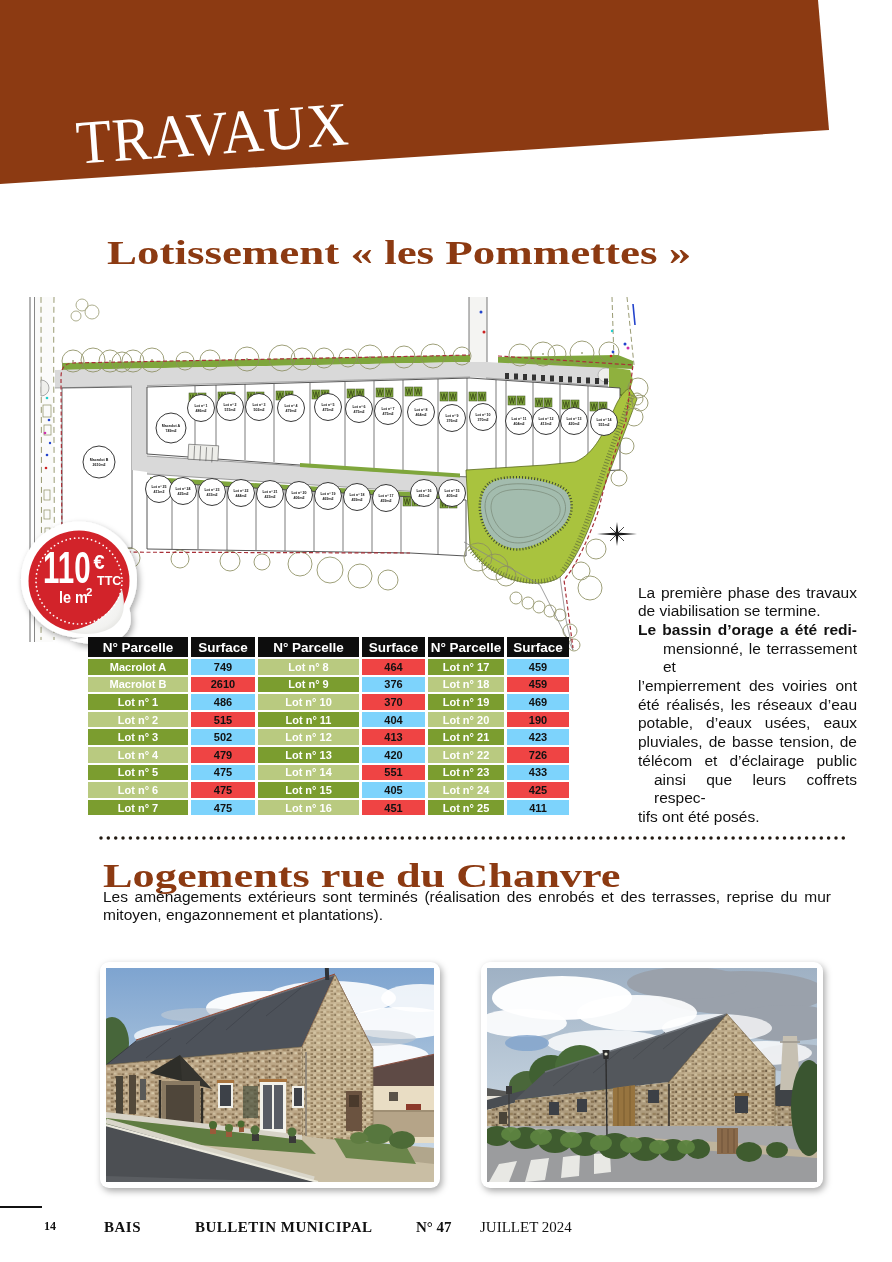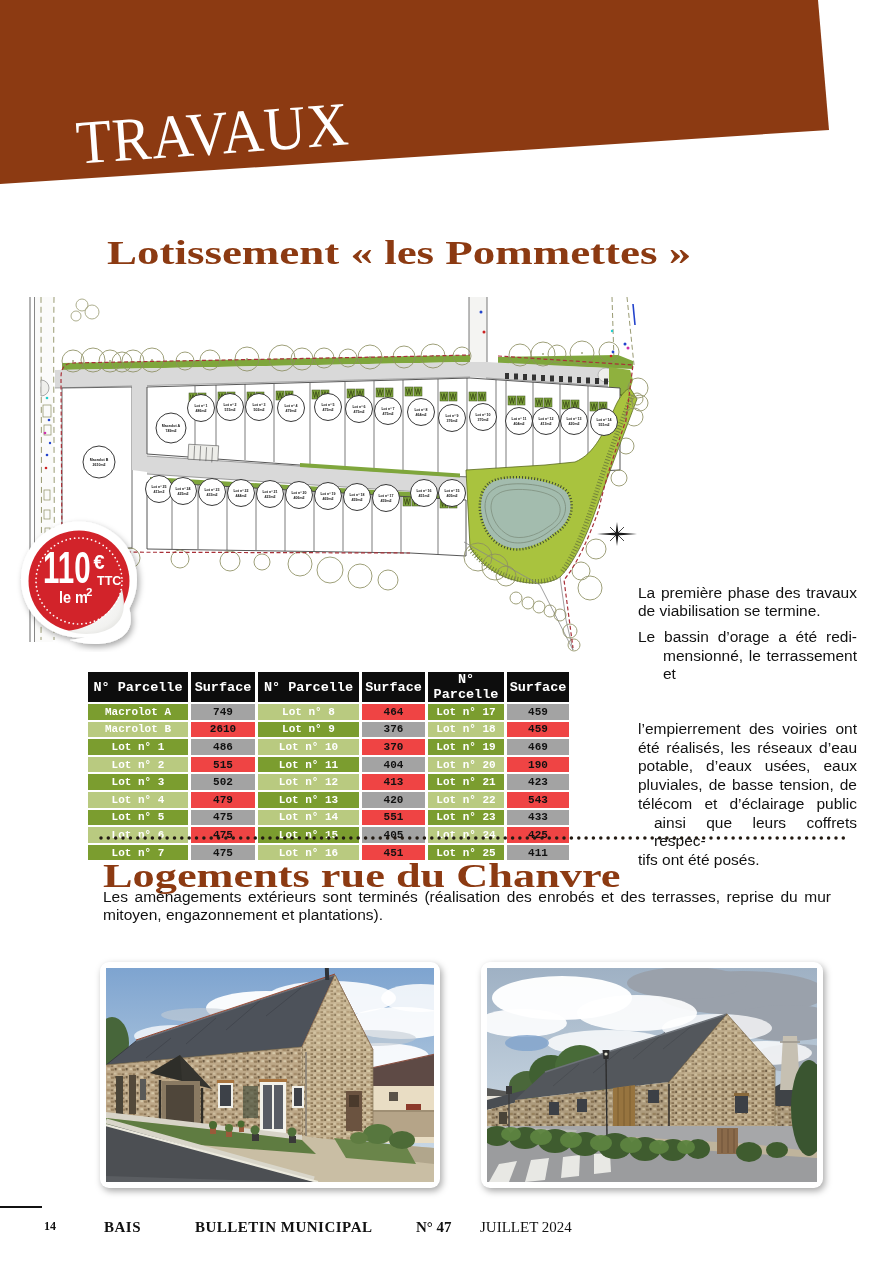--- a/index.html
+++ b/index.html
@@ -6,21 +6,21 @@
   body{width:892px;height:1262px;position:relative;background:#fff;font-family:"Liberation Sans",sans-serif;overflow:hidden;}
   .abs{position:absolute;}
   svg text{font-family:"Liberation Sans",sans-serif;}
   h1,h2{margin:0;font-family:"Liberation Serif",serif;font-weight:bold;color:#8C3A12;}
   #t{border-collapse:separate;border-spacing:3px 2px;font-family:"Liberation Sans",sans-serif;table-layout:fixed;}
   #t td,#t th{padding:0;text-align:center;vertical-align:middle;font-weight:bold;overflow:hidden;}
   #t th{background:#0d0d0d;color:#fff;font-size:13.5px;height:20px;}
   #t td{font-size:11px;height:15.6px;color:#111;}
   #t td.g1{background:#7B9D2F;color:#fff;}
   #t td.g2{background:#B9CA80;color:#fff;}
-  #t td.w{background:#a3a3a3;}
+  #t td.w{background:#7dd3fc;}
   #t td.e{background:#ef4444;}
   #t col.a{width:100px;} #t col.b{width:64px;} #t col.c{width:101px;} #t col.d{width:63px;} #t col.f{width:76px;} #t col.h{width:62px;}
 </style>
 </head>
 <body>
 
 <svg class="abs" style="left:0;top:0;" width="892" height="200" viewBox="0 0 892 200">
   <polygon points="0,0 818,0 829,130 0,184" fill="#8C3A12"></polygon>
 </svg>
 <div class="abs" style="left:74px;top:112px;transform:rotate(-4.1deg) scaleX(0.93);transform-origin:0 0;color:#fff;font-family:'Liberation Serif',serif;font-size:62px;letter-spacing:1px;line-height:1;">TRAVAUX</div>
@@ -449,21 +449,21 @@
   <circle cx="69" cy="69" r="50.5" fill="#D2232A"></circle>
   <path d="M58,119 C86,115 104,99 112,77 C116,95 114,106 104,114 C92,123 72,124 58,119 Z" fill="url(#curlg)"></path>
   <circle cx="69" cy="69" r="43" fill="none" stroke="#ffffff" stroke-width="1.7" stroke-dasharray="0.1,4.2" stroke-linecap="round"></circle>
 </svg>
 <div class="abs" style="left:43px;top:546.3px;color:#fff;font-weight:bold;font-size:44px;line-height:1;transform:scaleX(0.67);transform-origin:0 0;">110</div>
 <div class="abs" style="left:93.5px;top:552.2px;color:#fff;font-weight:bold;font-size:20px;line-height:1;">€</div>
 <div class="abs" style="left:97px;top:574.7px;color:#fff;font-weight:bold;font-size:12.5px;line-height:1;">TTC</div>
 <div class="abs" style="left:59px;top:588.6px;color:#fff;font-weight:bold;font-size:17px;line-height:1;transform:scaleX(0.85);transform-origin:0 0;">le&nbsp;m</div>
 <div class="abs" style="left:86px;top:587px;color:#fff;font-weight:bold;font-size:11.5px;line-height:1;">2</div>
 
-<table id="t" class="abs" style="left:85px;top:670px;font-family:Liberation Mono, monospace;">
+<table id="t" class="abs" style="left:85px;top:635px;">
 <colgroup>
       <col class="a">
       <col class="b">
       <col class="c">
       <col class="d">
       <col class="f">
       <col class="h">
     </colgroup>
 <tbody>
 <tr>
@@ -513,21 +513,21 @@
         <td class="e">413</td>
         <td class="g1">Lot n° 21</td>
         <td class="w">423</td>
       </tr>
 <tr>
         <td class="g2">Lot n° 4</td>
         <td class="e">479</td>
         <td class="g1">Lot n° 13</td>
         <td class="w">420</td>
         <td class="g2">Lot n° 22</td>
-        <td class="e">543</td>
+        <td class="e">726</td>
       </tr>
 <tr>
         <td class="g1">Lot n° 5</td>
         <td class="w">475</td>
         <td class="g2">Lot n° 14</td>
         <td class="e">551</td>
         <td class="g1">Lot n° 23</td>
         <td class="w">433</td>
       </tr>
 <tr>
@@ -545,23 +545,23 @@
         <td class="e">451</td>
         <td class="g1">Lot n° 25</td>
         <td class="w">411</td>
       </tr>
 </tbody>
 </table>
 
 <div class="abs" id="para1" style="left:638px;top:583.5px;width:219px;font-size:15.5px;line-height:18.7px;color:#111;">
 <div style="text-align:justify;text-align-last:justify;">La première phase des travaux</div>
 <div>de viabilisation se termine.</div>
-<div style="margin-top:7px;text-align:justify;text-align-last:justify;">Le bassin d’orage a été redi-</div>
+<div style="text-align:justify;text-align-last:justify;font-weight:bold;">Le bassin d’orage a été redi-</div>
 <div style="text-align:justify;text-align-last:justify;margin-left:25px;">mensionné, le terrassement et</div>
-<div style="text-align:justify;text-align-last:justify;margin-top:36px;">l’empierrement des voiries ont</div>
+<div style="text-align:justify;text-align-last:justify;">l’empierrement des voiries ont</div>
 <div style="text-align:justify;text-align-last:justify;">été réalisés, les réseaux d’eau</div>
 <div style="text-align:justify;text-align-last:justify;">potable, d’eaux usées, eaux</div>
 <div style="text-align:justify;text-align-last:justify;">pluviales, de basse tension, de</div>
 <div style="text-align:justify;text-align-last:justify;">télécom et d’éclairage public</div>
 <div style="text-align:justify;text-align-last:justify;margin-left:16px;">ainsi que leurs coffrets respec-</div>
 <div>tifs ont été posés.</div>
 </div>
 
 <svg class="abs" style="left:98px;top:835px;" width="750" height="6" viewBox="0 0 750 6">
     <circle cx="3.0" cy="3" r="1.75" fill="#221a12"></circle>

